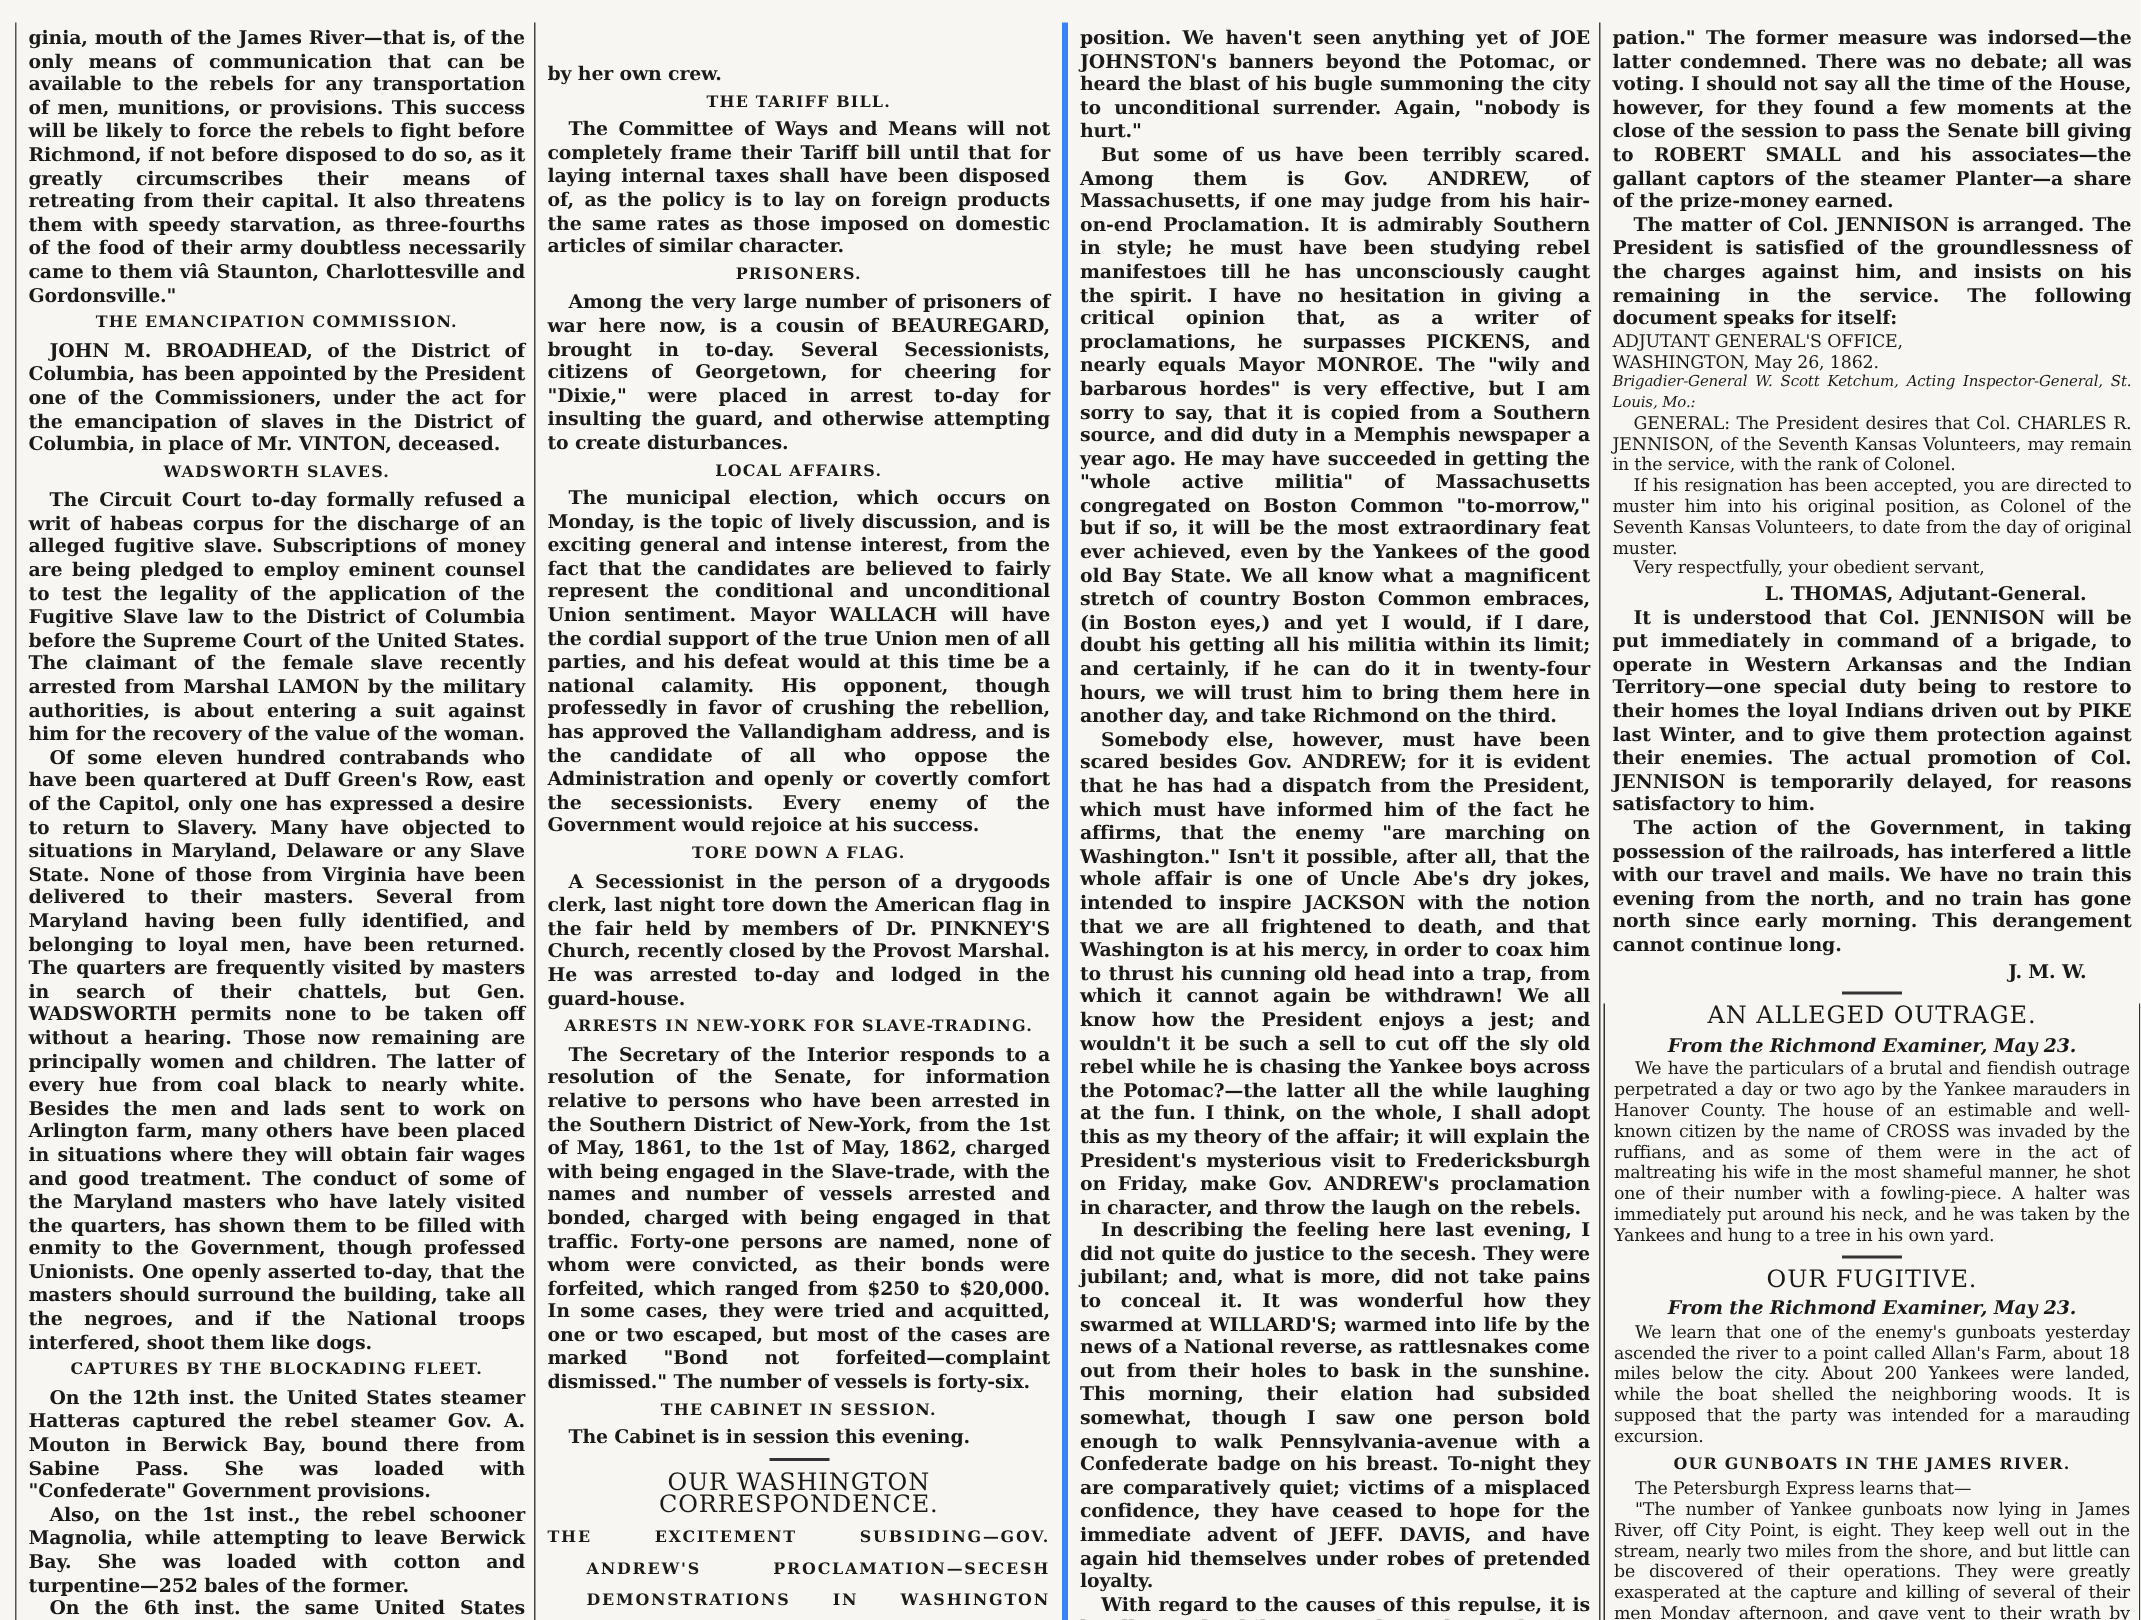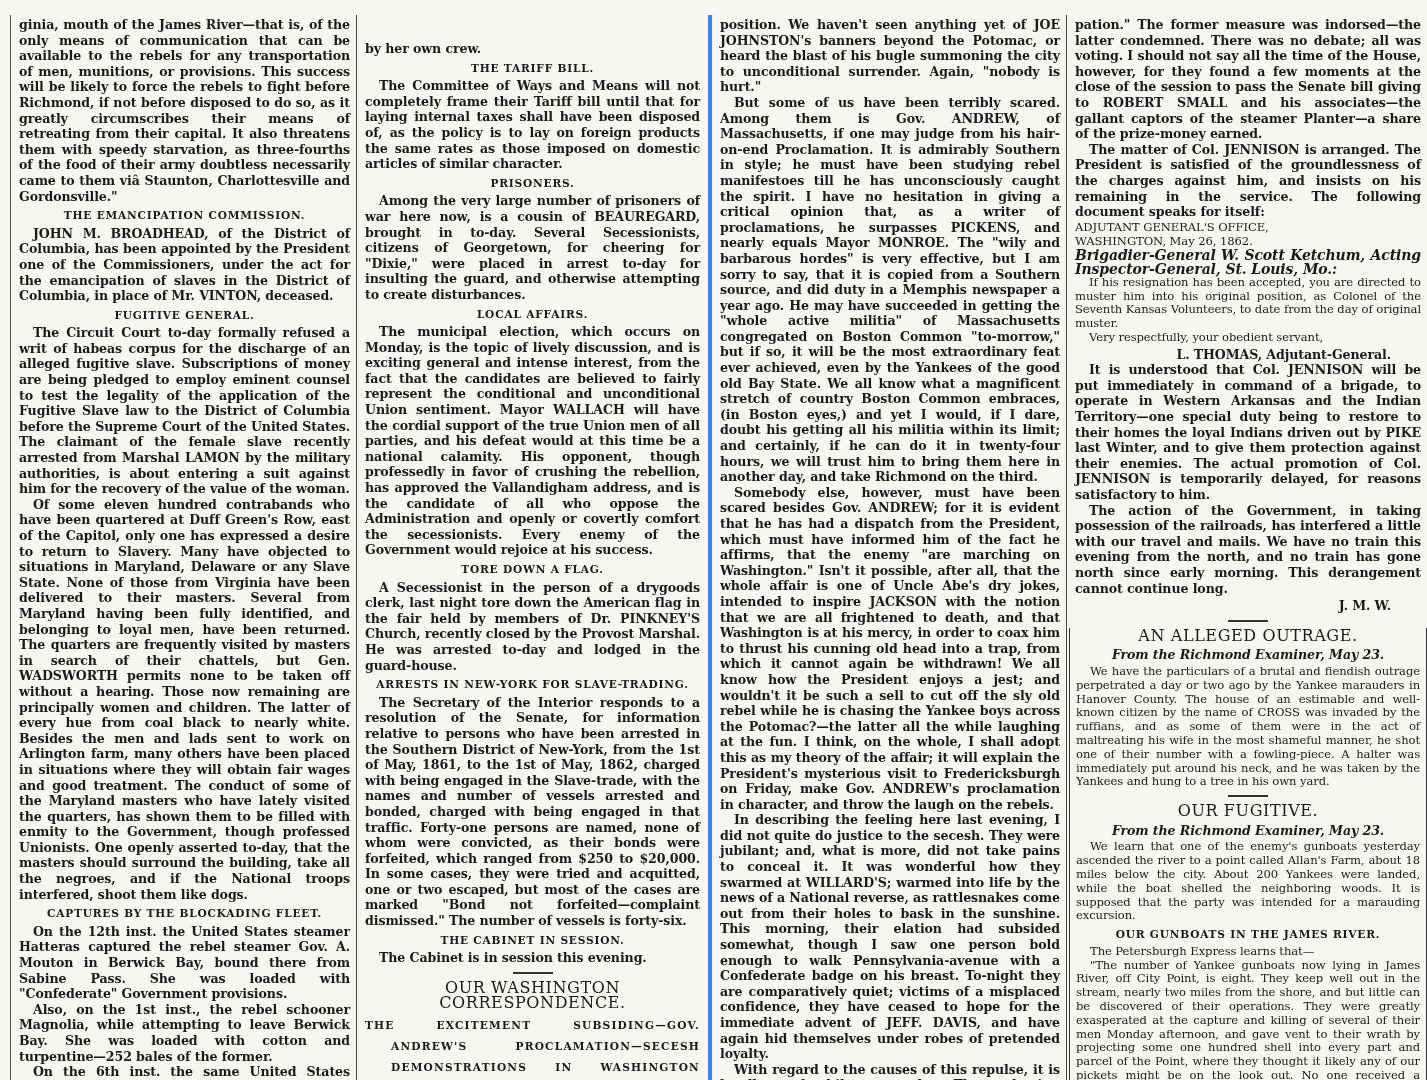--- a/index.html
+++ b/index.html
@@ -16,34 +16,34 @@
   p { margin: 0; text-indent: 14px; }
   .head { text-align: center; font-size: 10.6px; letter-spacing: 0.8px; margin: 4px 0 2px;
           font-weight: bold; text-indent: 0; }
   .big-head { text-align: center; font-size: 16px; letter-spacing: 0.6px; font-weight: normal;
               margin: 6px 0 4px; text-indent: 0; }
   .subhead { font-size: 10.6px; letter-spacing: 1.2px; line-height: 21px; text-align: justify;
              padding-left: 26px; text-indent: -26px; margin-bottom: 2px; }
   .rule { width: 40px; height: 2px; background: #333; margin: 6px auto 4px; }
   .sig { text-align: right; padding-right: 30px; text-indent: 0; margin-top: 2px; }
   .letterhead { text-align: left; font-weight: normal; font-size: 11.6px; line-height: 14px; text-indent: 0; padding-right: 14px; }
-  .salutation { font-style: italic; font-weight: bold; font-size: 14px; line-height: 14px; text-indent: 0; }
+  .salutation { font-style: italic; font-weight: normal; font-size: 10px; line-height: 14px; text-indent: 0; }
   .small { font-size: 11.6px; line-height: 13.8px; font-weight: normal; }
   .boxed { border: 1px solid #333; border-top: none; margin: 0 -6px 0 -6px; padding: 0 6px 40px 6px; }
   .italic-sub { text-align: center; font-style: italic; font-weight: bold; text-indent: 0; margin: 1px 0 2px; }
 </style>
 </head>
 <body>
 
 <div class="page">
   <div class="col col1">
       <p style="text-indent: 0px;">ginia, mouth of the James River—that is, of the only means of communication that can be available to the rebels for any transportation of men, munitions, or provisions. This success will be likely to force the rebels to fight before Richmond, if not before disposed to do so, as it greatly circumscribes their means of retreating from their capital. It also threatens them with speedy starvation, as three-fourths of the food of their army doubtless necessarily came to them viâ Staunton, Charlottesville and Gordonsville."</p>
       <div class="head">THE EMANCIPATION COMMISSION.</div>
       <p>JOHN M. BROADHEAD, of the District of Columbia, has been appointed by the President one of the Commissioners, under the act for the emancipation of slaves in the District of Columbia, in place of Mr. VINTON, deceased.</p>
-      <div class="head">FUGITIVE GENERAL.</div>
+      <div class="head">WADSWORTH SLAVES.</div>
       <p>The Circuit Court to-day formally refused a writ of habeas corpus for the discharge of an alleged fugitive slave. Subscriptions of money are being pledged to employ eminent counsel to test the legality of the application of the Fugitive Slave law to the District of Columbia before the Supreme Court of the United States. The claimant of the female slave recently arrested from Marshal LAMON by the military authorities, is about entering a suit against him for the recovery of the value of the woman.</p>
       <p>Of some eleven hundred contrabands who have been quartered at Duff Green's Row, east of the Capitol, only one has expressed a desire to return to Slavery. Many have objected to situations in Maryland, Delaware or any Slave State. None of those from Virginia have been delivered to their masters. Several from Maryland having been fully identified, and belonging to loyal men, have been returned. The quarters are frequently visited by masters in search of their chattels, but Gen. WADSWORTH permits none to be taken off without a hearing. Those now remaining are principally women and children. The latter of every hue from coal black to nearly white. Besides the men and lads sent to work on Arlington farm, many others have been placed in situations where they will obtain fair wages and good treatment. The conduct of some of the Maryland masters who have lately visited the quarters, has shown them to be filled with enmity to the Government, though professed Unionists. One openly asserted to-day, that the masters should surround the building, take all the negroes, and if the National troops interfered, shoot them like dogs.</p>
       <div class="head">CAPTURES BY THE BLOCKADING FLEET.</div>
       <p>On the 12th inst. the United States steamer Hatteras captured the rebel steamer Gov. A. Mouton in Berwick Bay, bound there from Sabine Pass. She was loaded with "Confederate" Government provisions.</p>
       <p>Also, on the 1st inst., the rebel schooner Magnolia, while attempting to leave Berwick Bay. She was loaded with cotton and turpentine—252 bales of the former.</p>
       <p>On the 6th inst. the same United States steamer chased on shore the rebel steamer Fashion, also loaded with cotton and turpentine. She was there fired</p>
     </div>
   <div class="col col2">
       <p style="text-indent: 0px; margin-top: 24px;">by her own crew.</p>
       <div class="head">THE TARIFF BILL.</div>
@@ -70,20 +70,21 @@
       <p>With regard to the causes of this repulse, it is hardly worth while to speculate. The weakening of Gen. BANKS' force to strengthen Gen. McDOWELL was seriously protested against by the former; but the President frankly assumes the responsibility of the act, and doubtless had the best of reasons.</p>
     </div>
   <div class="col col4">
       <p style="text-indent: 0px;">pation." The former measure was indorsed—the latter condemned. There was no debate; all was voting. I should not say all the time of the House, however, for they found a few moments at the close of the session to pass the Senate bill giving to ROBERT SMALL and his associates—the gallant captors of the steamer Planter—a share of the prize-money earned.</p>
       <p>The matter of Col. JENNISON is arranged. The President is satisfied of the groundlessness of the charges against him, and insists on his remaining in the service. The following document speaks for itself:</p>
       <div class="letterhead">
         <div>ADJUTANT GENERAL'S OFFICE,</div>
         <div>WASHINGTON, May 26, 1862.</div>
       </div>
       <div class="salutation">Brigadier-General W. Scott Ketchum, Acting Inspector-General, St. Louis, Mo.:</div>
+      <p class="small">GENERAL: The President desires that Col. CHARLES R. JENNISON, of the Seventh Kansas Volunteers, may remain in the service, with the rank of Colonel.</p>
       <p class="small">If his resignation has been accepted, you are directed to muster him into his original position, as Colonel of the Seventh Kansas Volunteers, to date from the day of original muster.</p>
       <p class="small">Very respectfully, your obedient servant,</p>
       <div class="sig">L. THOMAS, Adjutant-General.</div>
       <p>It is understood that Col. JENNISON will be put immediately in command of a brigade, to operate in Western Arkansas and the Indian Territory—one special duty being to restore to their homes the loyal Indians driven out by PIKE last Winter, and to give them protection against their enemies. The actual promotion of Col. JENNISON is temporarily delayed, for reasons satisfactory to him.</p>
       <p>The action of the Government, in taking possession of the railroads, has interfered a little with our travel and mails. We have no train this evening from the north, and no train has gone north since early morning. This derangement cannot continue long.</p>
       <div class="sig">J. M. W.</div>
       <div class="rule"></div>
       <div class="boxed">
         <div class="big-head">AN ALLEGED OUTRAGE.</div>
         <div class="italic-sub">From the Richmond Examiner, May 23.</div>

